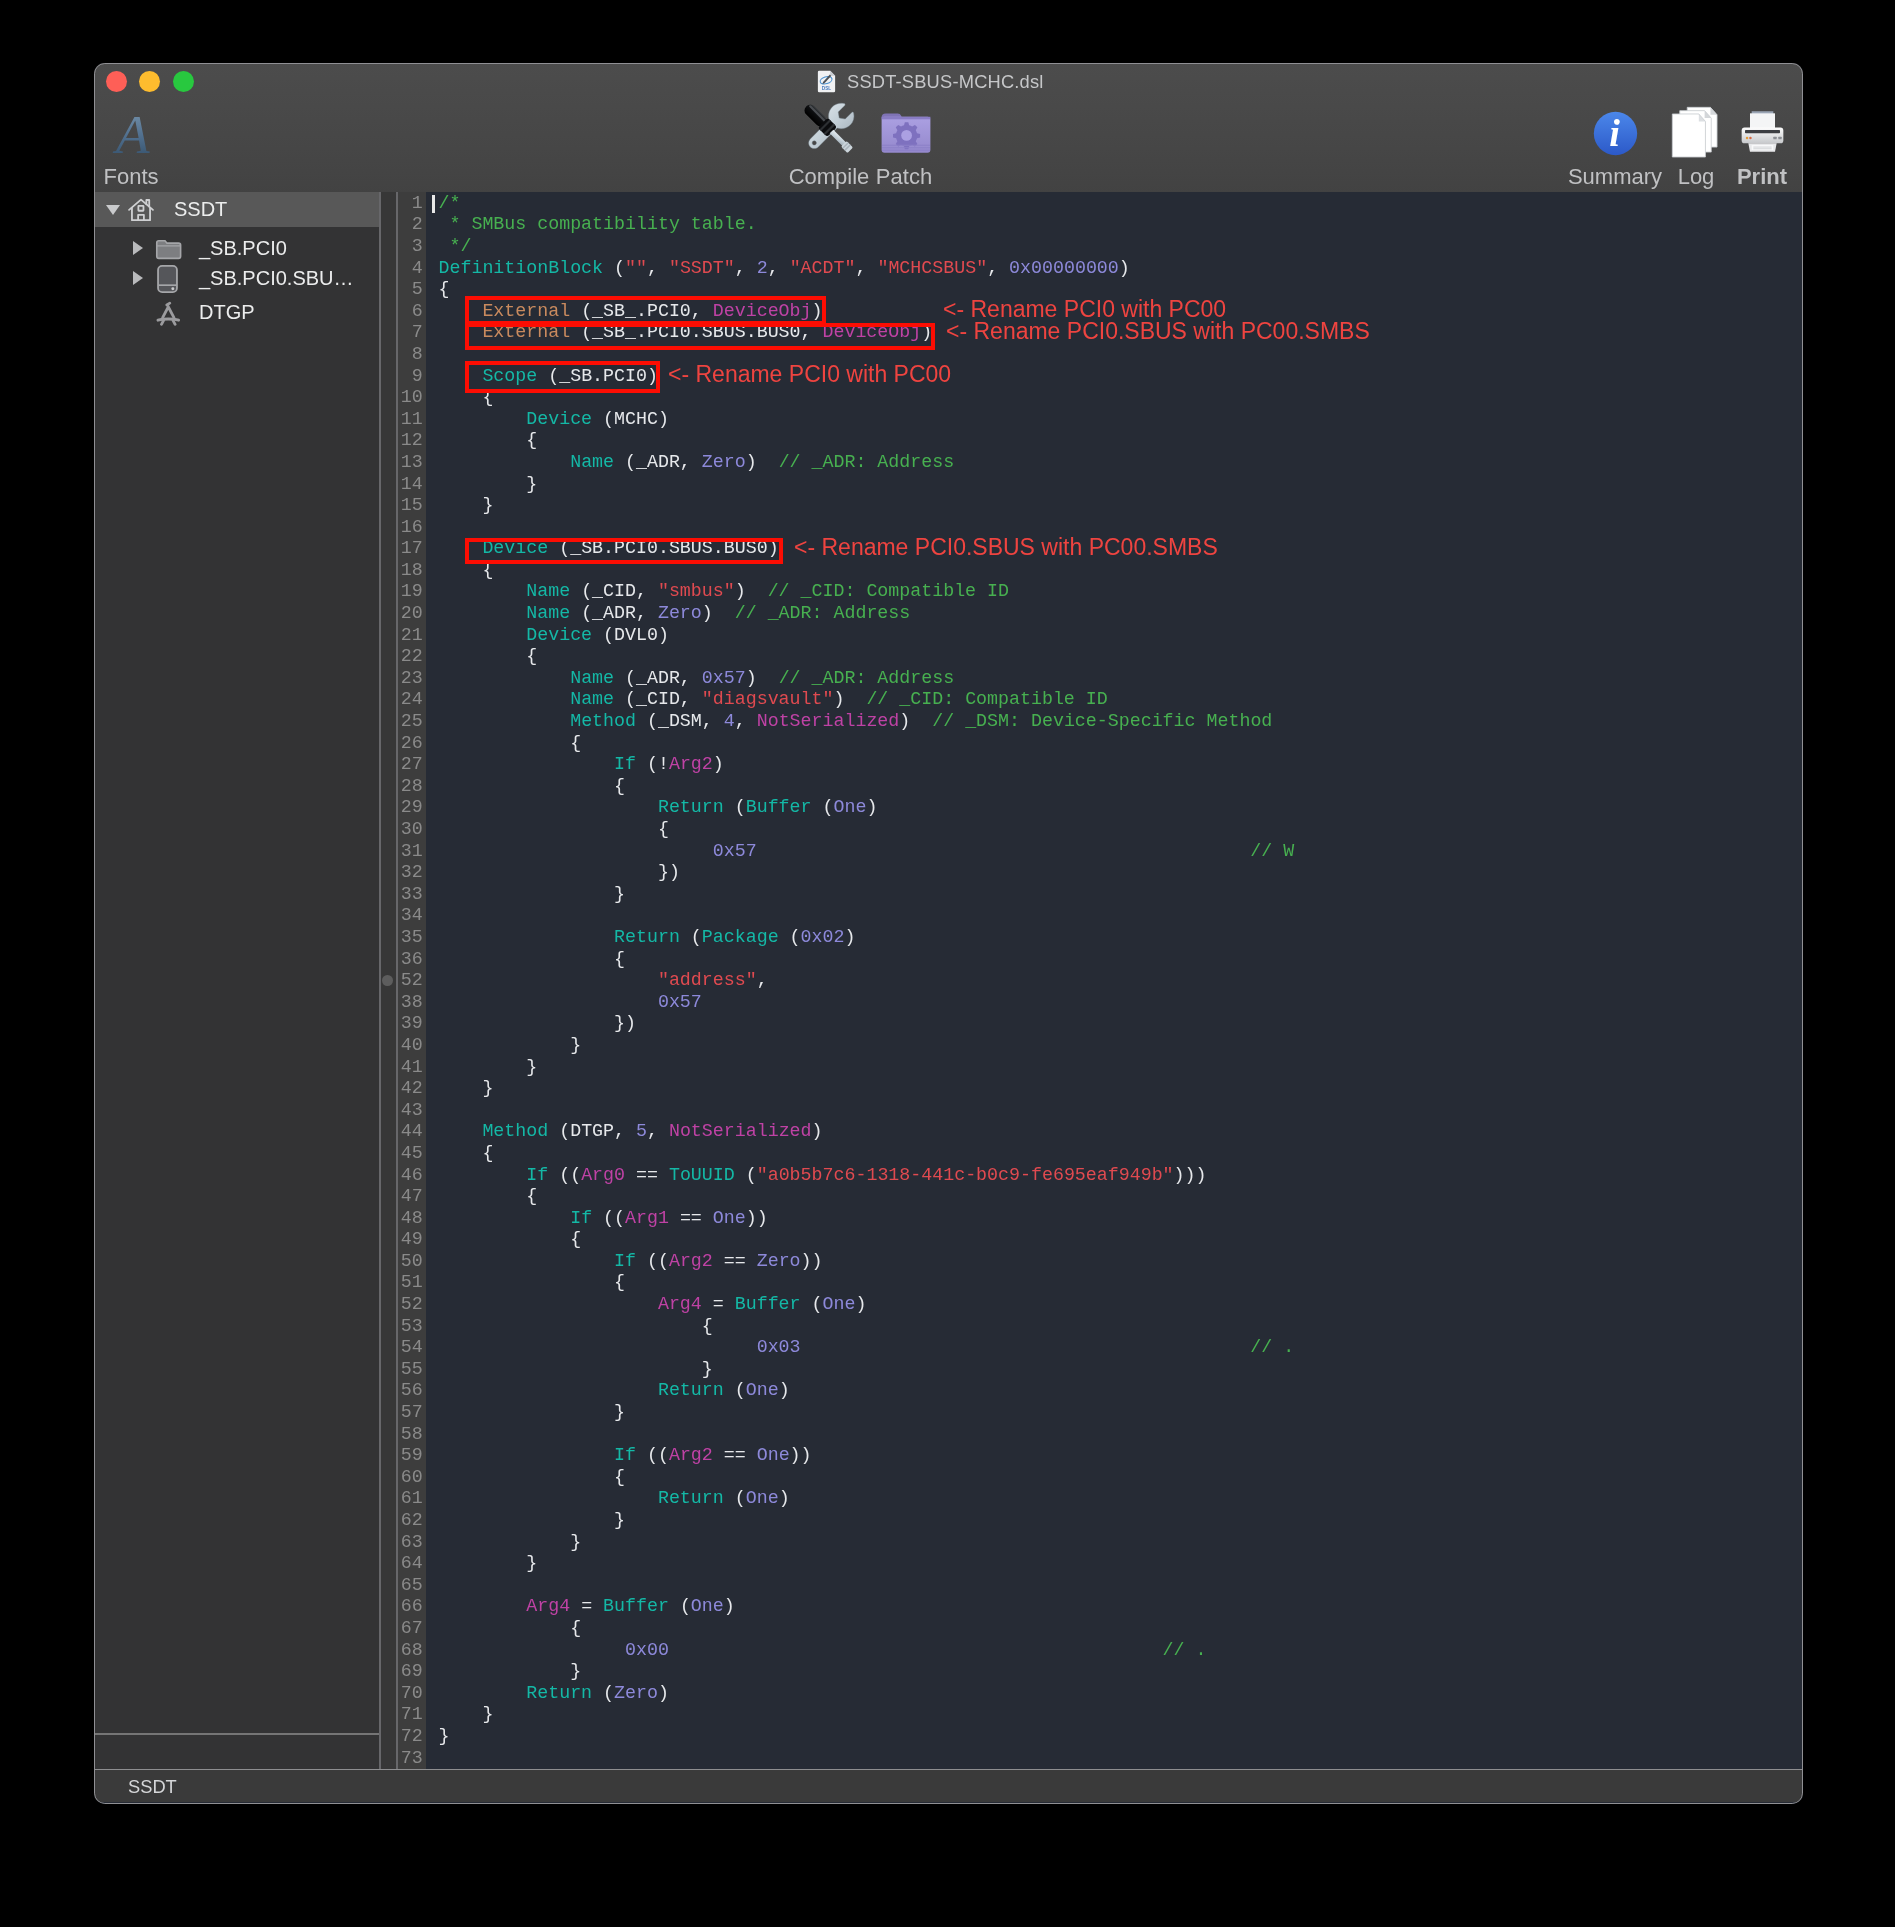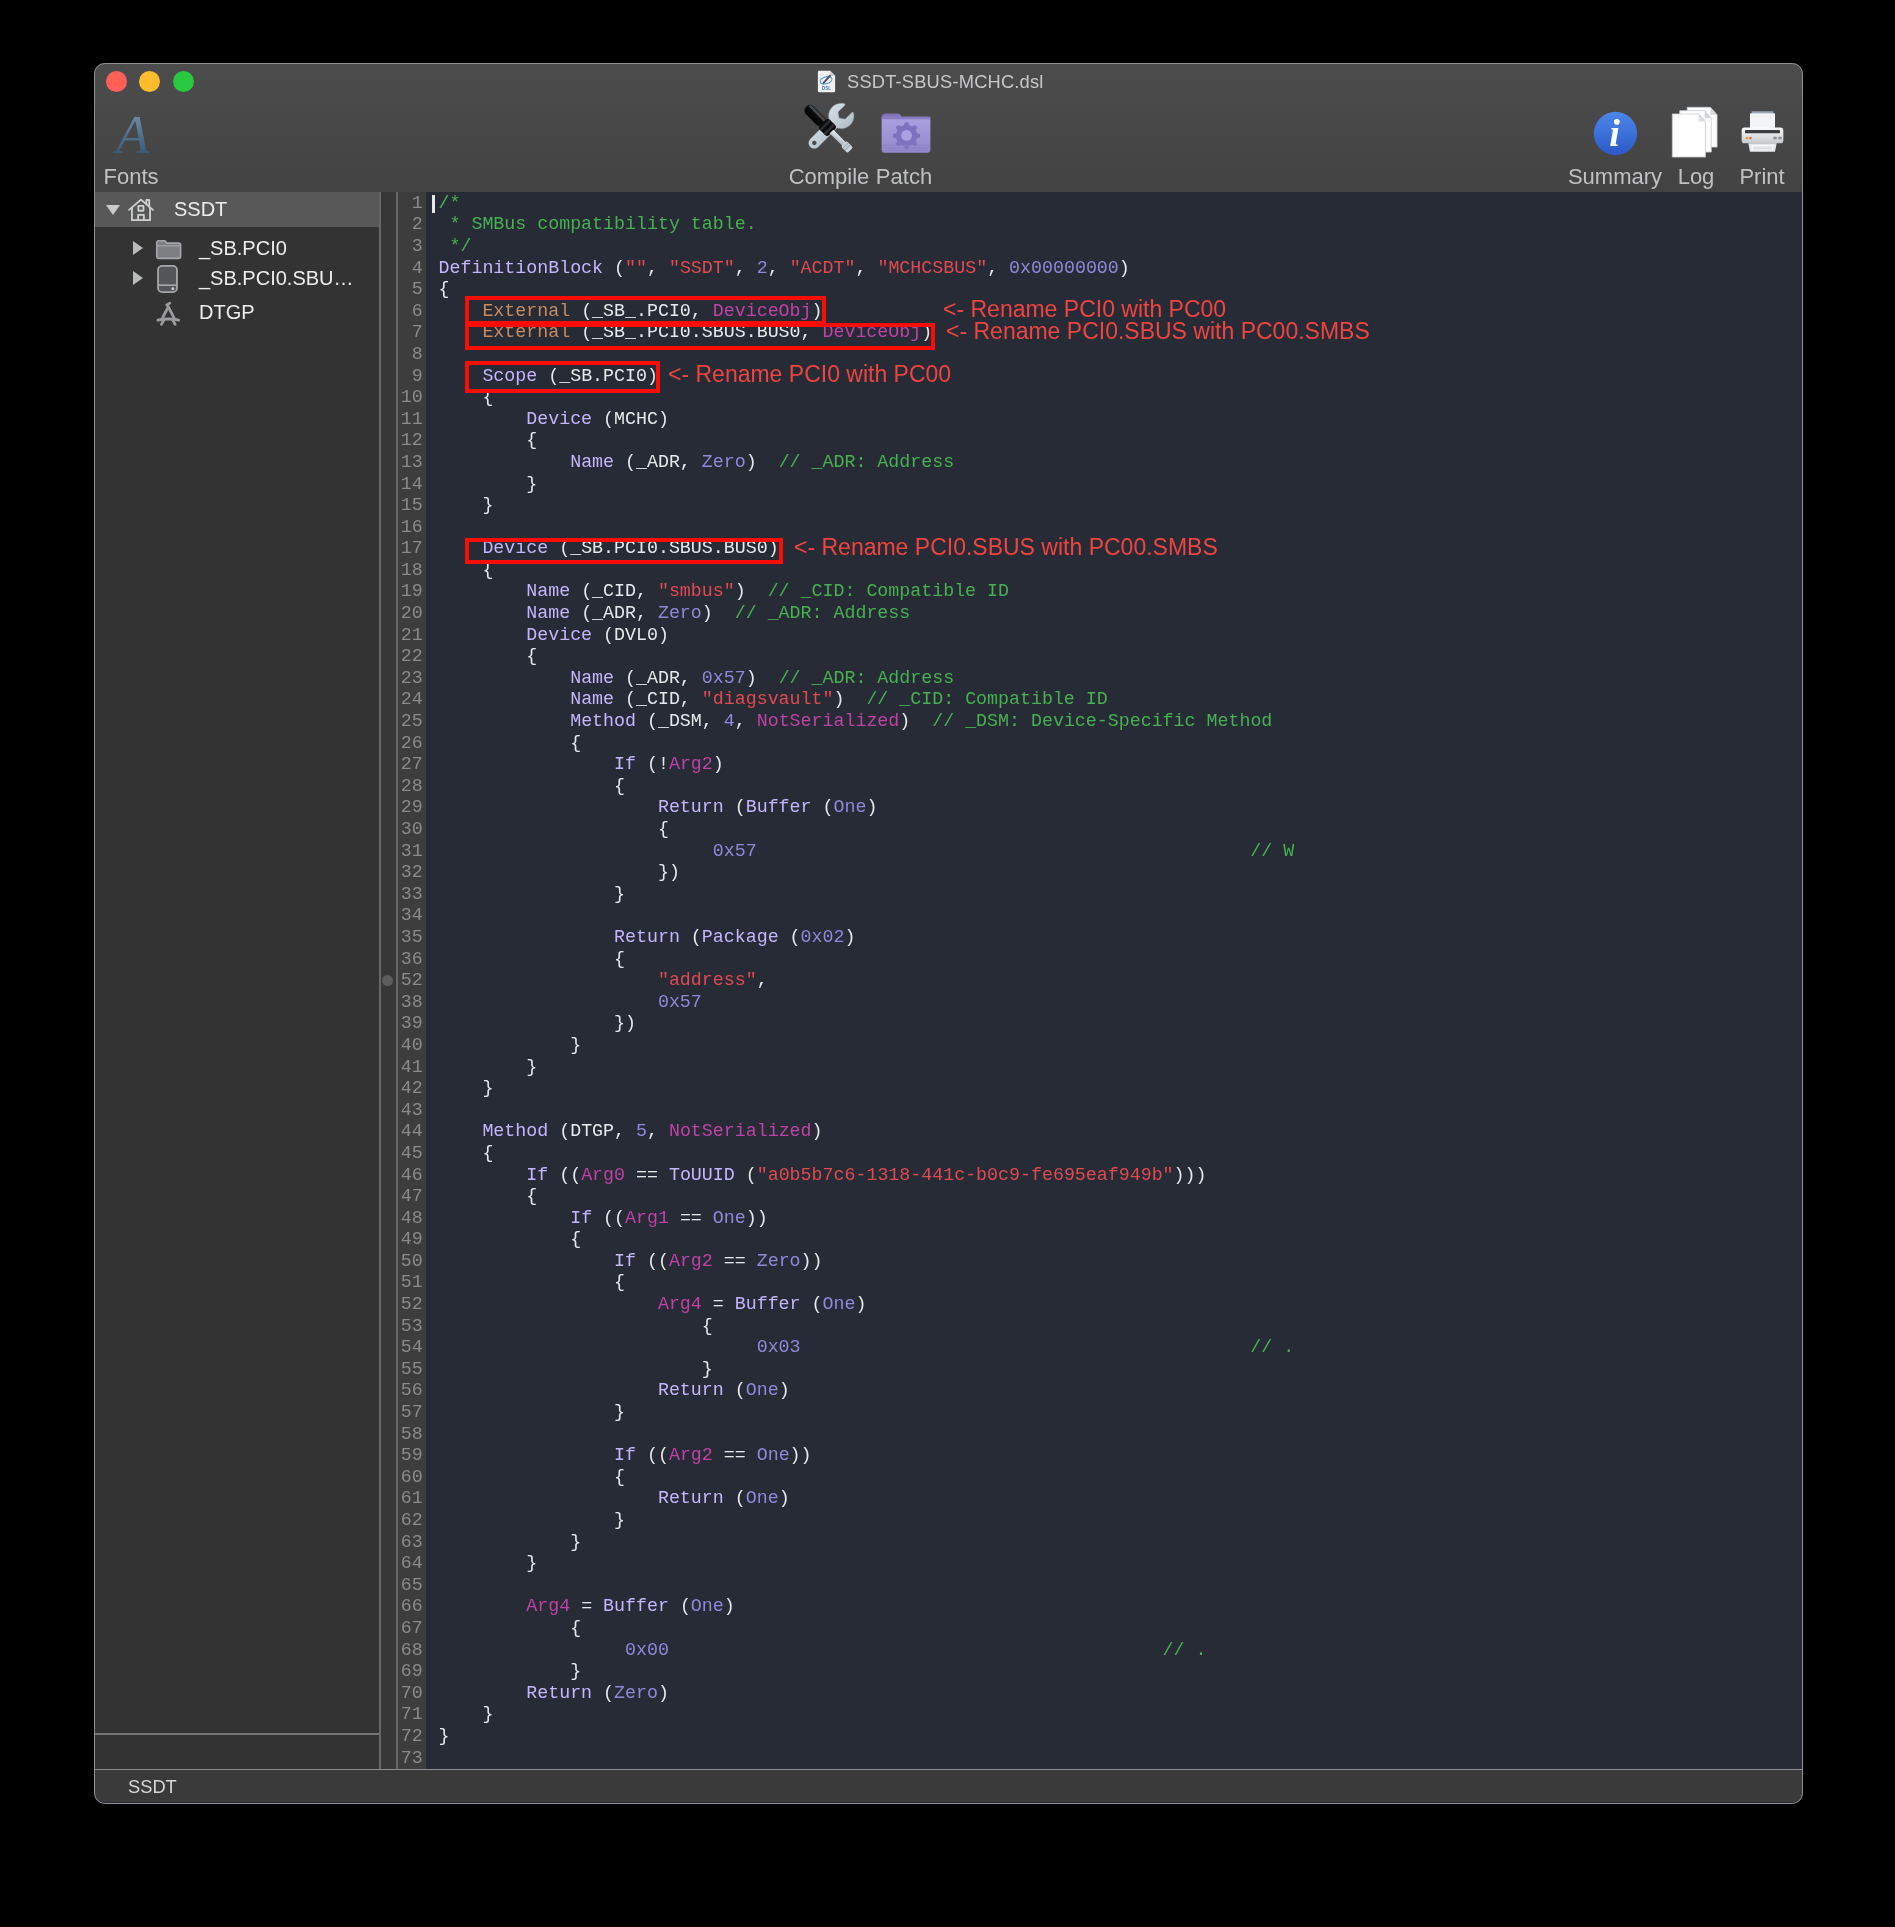--- a/index.html
+++ b/index.html
@@ -24,21 +24,21 @@
 #vline1 { position:absolute; left:285px; top:0; width:1.7px; height:100%; background:#67676a; }
 #marginstrip { position:absolute; left:287px; top:0; width:15px; height:100%; background:#373737; }
 #vline2 { position:absolute; left:302px; top:0; width:2.5px; height:100%; background:#67676a; }
 #gutter { position:absolute; left:304px; top:0; width:28px; height:100%; background:#3d3d3d;
   font-family:"Liberation Mono", monospace; font-size:18.3px; line-height:21.6px;
   color:#8a8a8a; text-align:right; padding:0.8px 3.3px 0 0; }
 #editor { position:absolute; left:332px; top:0; width:1377px; height:100%; background:#262b35; }
 #code { position:absolute; left:12.5px; top:0.8px; font-family:"Liberation Mono", monospace;
   font-size:18.3px; line-height:21.6px; color:#e6e8eb; white-space:pre; }
 .cl { height:21.6px; }
-i.k { font-style:normal; color:#c4b5fd; }
+i.k { font-style:normal; color:#14b8a6; }
 i.o { font-style:normal; color:#c98a5e; }
 i.s { font-style:normal; color:#e04a50; }
 i.n { font-style:normal; color:#8d89da; }
 i.m { font-style:normal; color:#bf42a5; }
 i.c { font-style:normal; color:#47b050; }
 #caret { position:absolute; left:338px; top:2.5px; width:2.5px; height:18.3px; background:#e8e8e8; }
 .dot { position:absolute; left:288px; top:783px; width:10.8px; height:10.8px; border-radius:50%; background:#5d5d5d; }
 
 .rbox { position:absolute; border:4.2px solid #fc0d03; }
 .ann { position:absolute; font-size:23px; color:#ef4440; white-space:nowrap; line-height:21.6px; }
@@ -173,21 +173,21 @@
 <rect x="2" y="21" width="50" height="19" rx="3.5" fill="url(#pg)"></rect>
 <rect x="6" y="24" width="42" height="4" rx="1" fill="#3c3e42"></rect>
 <circle cx="8.5" cy="33.5" r="1.5" fill="#e49b38"></circle>
 <circle cx="12.5" cy="33.5" r="1.5" fill="#d96a45"></circle>
 <rect x="40" y="32" width="4" height="3" rx="0.6" fill="#8c8f94"></rect>
 <rect x="46" y="32" width="4" height="3" rx="0.6" fill="#8c8f94"></rect>
 <path d="M10 40 L44 40 L42 50 L12 50 Z" fill="#e8e9eb"></path>
 <rect x="14" y="42" width="26" height="6" fill="#f8f9fa"></rect>
 <path d="M16 44.5 H38 M16 46.5 H38" stroke="#c0c2c5" stroke-width="0.8"></path>
 </svg></div>
-    <div class="tblabel" style="left:1668px;">Print</div>
+    <div class="tblabel" style="left:1668px;font-weight:bold;">Print</div>
   </div>
   <div id="content">
     <div id="sidebar">
       <div class="trow sel" style="top:0;">
         <div class="tri-d" style="left:11.6px; top:12.5px;"></div>
         <div style="position:absolute; left:33px; top:5px;"><svg width="28" height="25" viewBox="0 0 34 30">
 <g fill="none" stroke="#cfd0d2" stroke-width="2.2" stroke-linejoin="round" stroke-linecap="round">
 <path d="M2.5 15.5 L17 3 L31.5 15.5"></path>
 <path d="M6 13 V28 H28 V13"></path>
 <path d="M23.5 8.5 V3.5 H27 V11.5"></path>

